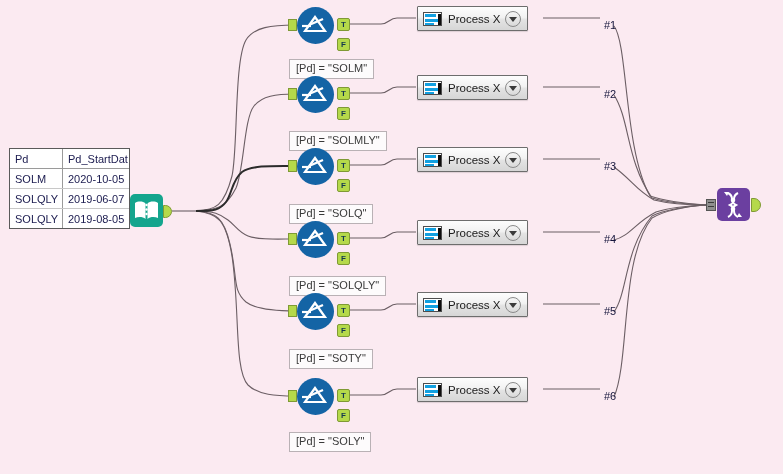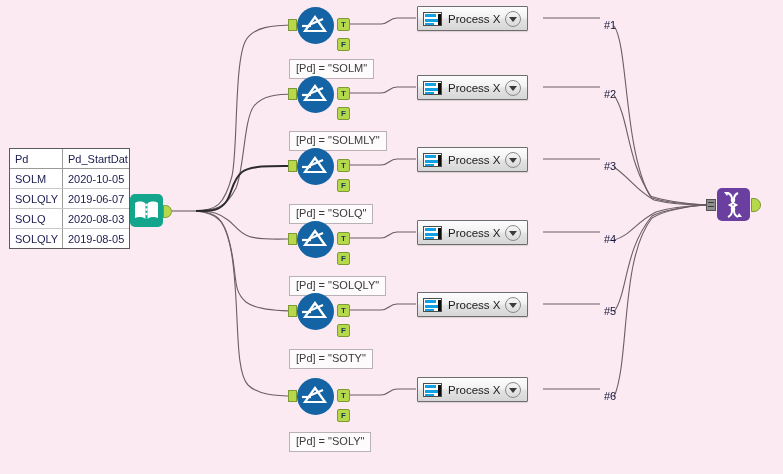--- a/index.html
+++ b/index.html
@@ -237,24 +237,20 @@
       <tbody>
         <tr>
           <td class="col-pd">SOLM</td>
           <td>2020-10-05</td>
         </tr>
         <tr>
           <td class="col-pd">SOLQLY</td>
           <td>2019-06-07</td>
         </tr>
         <tr>
-          <td class="col-pd">SOLQ</td>
-          <td>2020-08-03</td>
-        </tr>
-        <tr>
           <td class="col-pd">SOLQLY</td>
           <td>2019-08-05</td>
         </tr>
       </tbody>
     </table>
   </div>
 
   <div class="input-node">
     <svg class="book" width="25" height="21" viewBox="0 0 25 21">
       <path d="M1,3 C4,1 9,1 11.5,3.5 L11.5,19 C9,16.5 4,16.5 1,18 Z" fill="#ffffff"></path>

